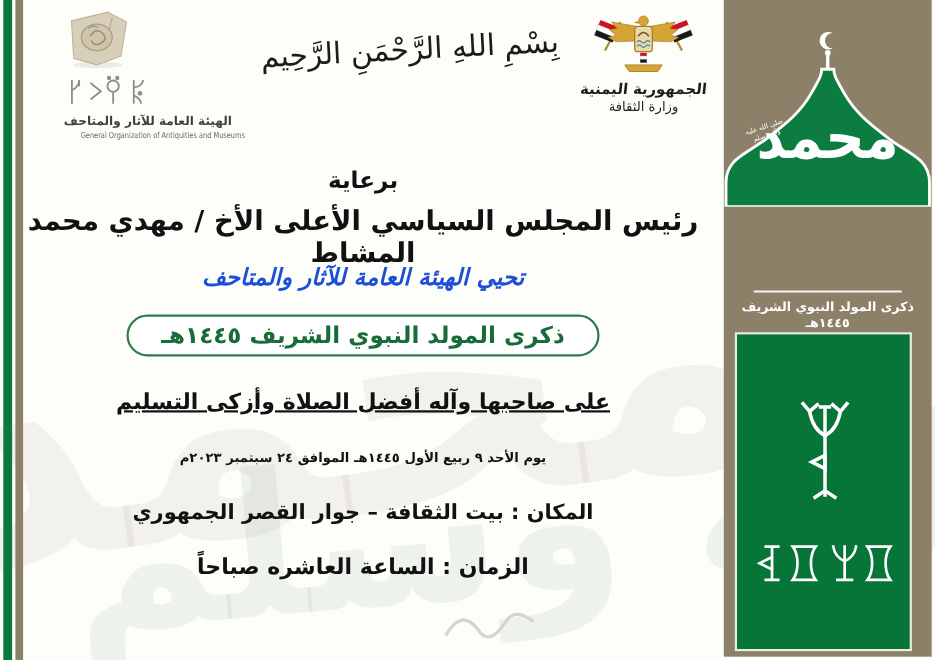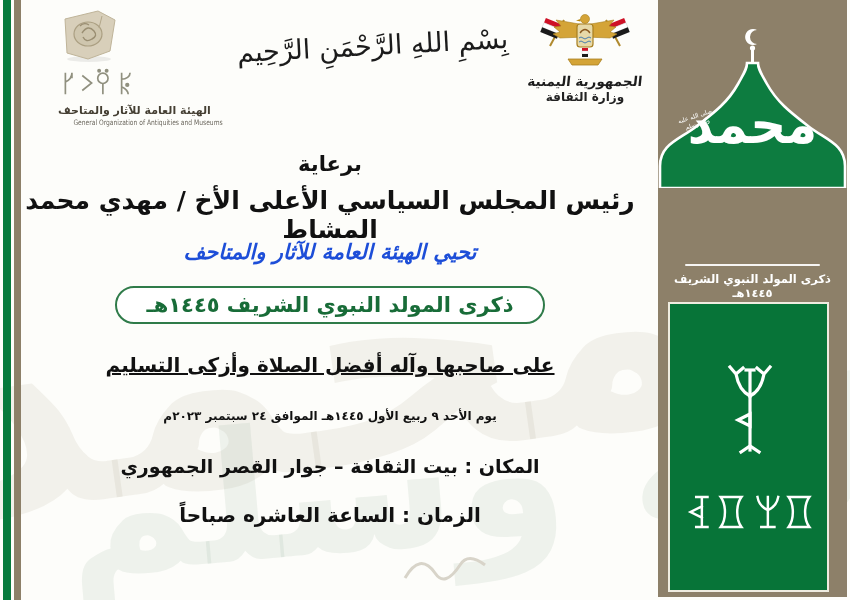--- a/index.html
+++ b/index.html
@@ -14,21 +14,21 @@
   .stripe-green{left:3px;width:8px;background:#077a3c;}
   .stripe-tan{left:14px;width:7px;background:#8d8069;}
   
   .logo-block{position:absolute;left:58px;top:8px;width:154px;text-align:left;z-index:2;}
   .logo-arabic{font-size:11px;font-weight:bold;color:#453f33;direction:rtl;margin-top:2px;}
   .logo-english{font-size:7.5px;color:#6b675d;white-space:nowrap;transform:scaleX(.8);transform-origin:center;margin-top:1px;}
   .bismillah{position:absolute;left:225px;top:30px;width:295px;text-align:center;z-index:2;
              font-size:27px;color:#1b1b1b;direction:rtl;transform:rotate(-3deg);}
   .emblem-block{position:absolute;left:518px;top:10px;width:134px;text-align:center;z-index:2;}
   .emblem-country{font-size:13.5px;font-weight:bold;color:#1d1d1d;direction:rtl;transform:skewX(-6deg);margin-top:1px;}
-  .emblem-ministry{font-size:12px;font-weight:bold;color:#222;direction:rtl;margin-top:1px;}
+  .emblem-ministry{font-size:12px;font-weight:normal;color:#222;direction:rtl;margin-top:1px;}
   
   .main-text{position:absolute;left:15px;top:0;width:630px;z-index:2;text-align:center;direction:rtl;color:#111;}
   .line{position:absolute;left:0;width:100%;font-weight:bold;}
   .patronage{top:131px;font-size:21px;margin-top:21px;}
   .patron{top:186px;font-size:25px;}
   .host{top:240px;font-size:21px;color:#1d4ed8;font-style:italic;}
   .pill-row{top:286px;}
   .pill{display:inline-block;border:2px solid #2f7b49;border-radius:24px;padding:5px 30px;
         background:rgba(255,255,255,0.9);color:#186c38;font-size:21px;font-weight:bold;}
   .blessing{top:353px;font-size:20px;text-decoration:underline;}

